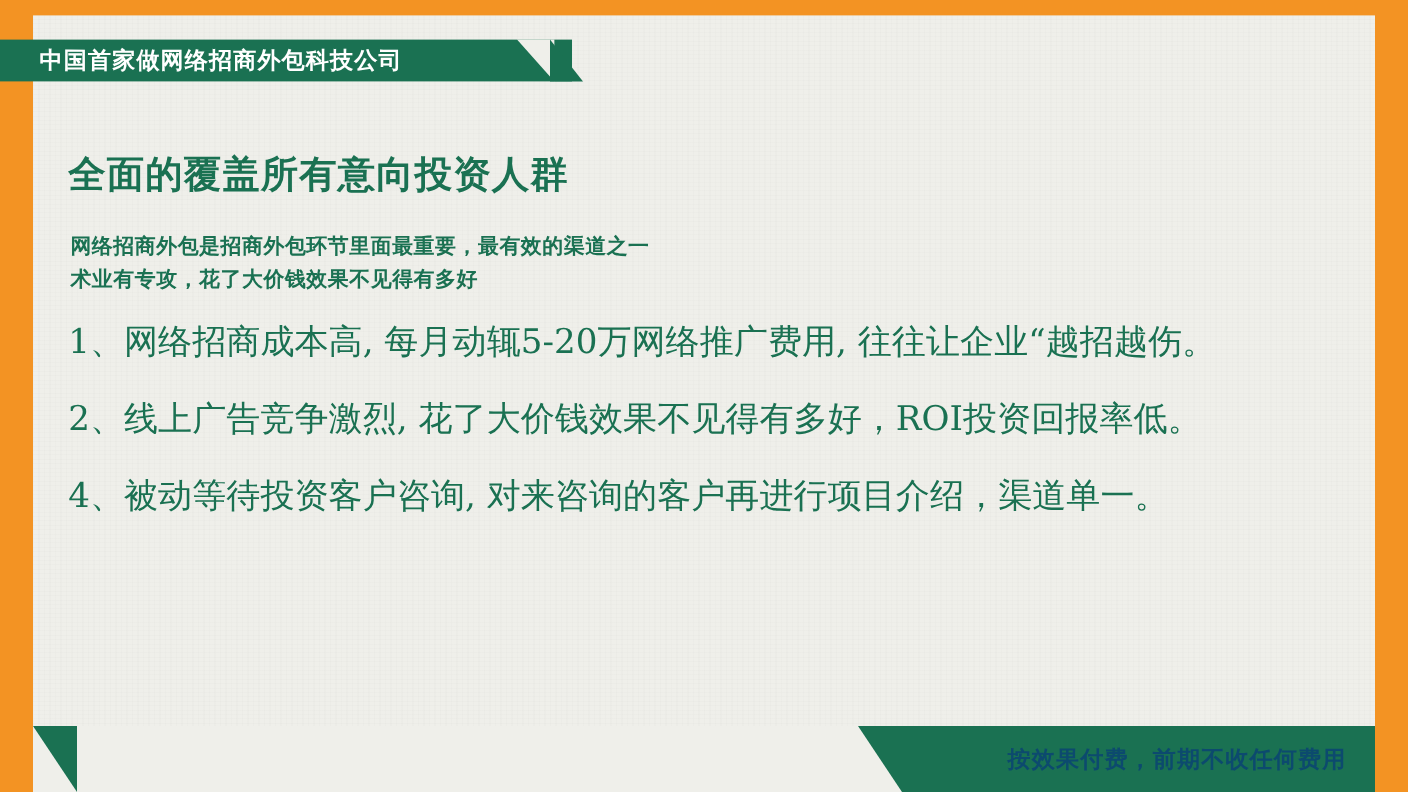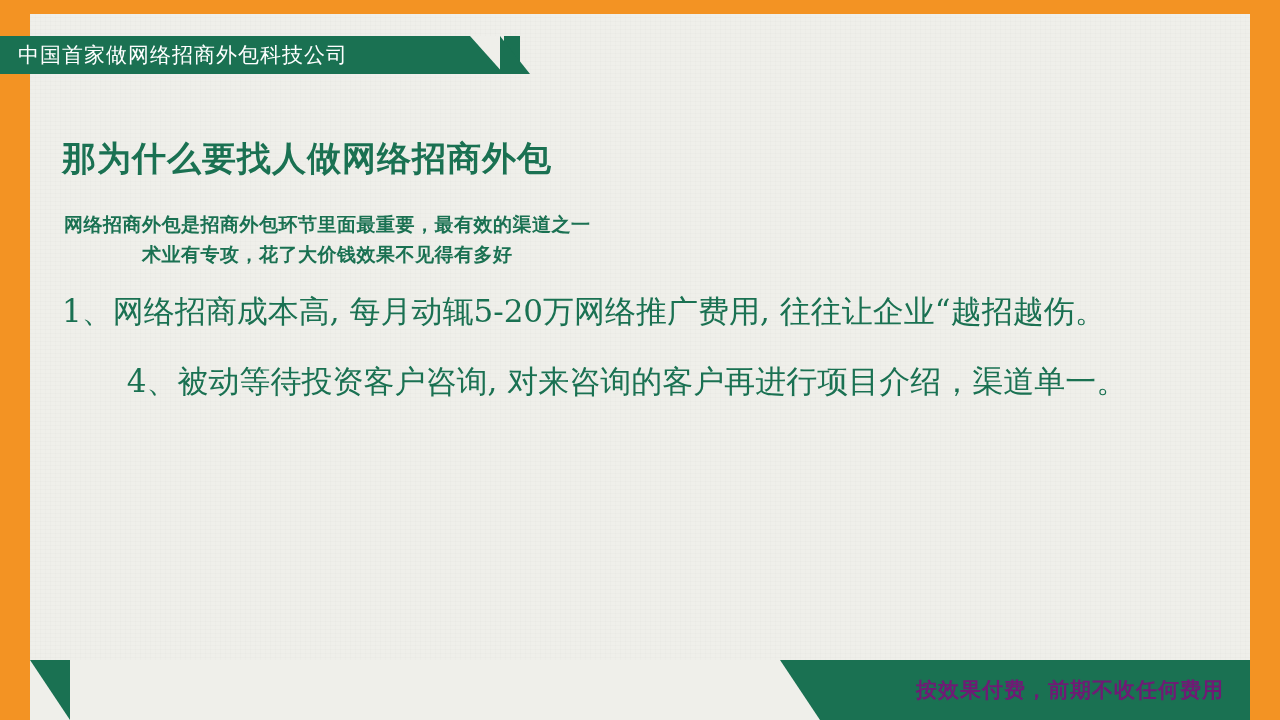--- a/index.html
+++ b/index.html
@@ -39,23 +39,23 @@
     top: 36px;
     height: 38px;
     width: 520px;
     background: #1A7152;
     display: flex;
     align-items: center;
   }
   .top-banner-text {
     color: #FFFFFF;
     font-size: 21px;
-    font-weight: normal;
+    font-weight: bold;
     letter-spacing: 1px;
-    padding-left: 18px;
+    padding-left: 36px;
     white-space: nowrap;
   }
   .top-banner-notch {
     position: absolute;
     left: 470px;
     top: 36px;
     width: 0;
     height: 0;
     border-top: 38px solid #EFEFEA;
     border-left: 34px solid transparent;
@@ -82,38 +82,37 @@
   }
   .sub-lines {
     position: absolute;
     left: 64px;
     top: 210px;
     color: #1A7152;
     font-size: 19px;
     font-weight: bold;
     line-height: 30px;
     letter-spacing: 0.5px;
-    text-align: center;
   }
 
   
   .bullets {
     position: absolute;
     left: 62px;
     top: 292px;
     width: 1130px;
     color: #1A7152;
     font-family: "DejaVu Serif", "Liberation Serif", serif;
     font-size: 31px;
     line-height: 38px;
   }
   .bullet {
     margin-bottom: 32px;
   }
-  .bullet:last-child { margin-bottom: 16px; text-align: center; }
+  .bullet:last-child { margin-bottom: 16px; }
 
   
   .bottom-bar {
     position: absolute;
     left: 30px;
     bottom: 0px;
     width: 1220px;
     height: 60px;
     background: #1A7152;
   }
@@ -140,49 +139,50 @@
     bottom: 0px;
     width: 0;
     height: 0;
     border-bottom: 60px solid #EFEFEA;
     border-right: 40px solid transparent;
   }
   .bottom-text {
     position: absolute;
     right: 56px;
     bottom: 16px;
-    color: #701a75;
+    color: #0c4a6e;
     font-size: 21px;
     font-weight: bold;
     letter-spacing: 1px;
     text-align: right;
   }
 </style>
 </head>
 <body>
 
 <div class="slide">
 
   <div class="card"></div>
 
   <div class="top-banner">
     <span class="top-banner-text">中国首家做网络招商外包科技公司</span>
   </div>
   <div class="top-banner-notch"></div>
   <div class="top-banner-tail"></div>
 
-  <div class="headline">那为什么要找人做网络招商外包</div>
+  <div class="headline">全面的覆盖所有意向投资人群</div>
 
   <div class="sub-lines">
     <div>网络招商外包是招商外包环节里面最重要，最有效的渠道之一</div>
     <div>术业有专攻，花了大价钱效果不见得有多好</div>
   </div>
 
   <div class="bullets">
     <div class="bullet">1、网络招商成本高, 每月动辄5-20万网络推广费用, 往往让企业“越招越伤。</div>
+    <div class="bullet">2、线上广告竞争激烈, 花了大价钱效果不见得有多好，ROI投资回报率低。</div>
     <div class="bullet">4、被动等待投资客户咨询, 对来咨询的客户再进行项目介绍，渠道单一。</div>
   </div>
 
   <div class="bottom-bar"></div>
   <div class="bottom-wedge"></div>
   <div class="bottom-notch"></div>
   <div class="bottom-wedge-tri"></div>
   <div class="bottom-text">按效果付费，前期不收任何费用</div>
 
 </div>

